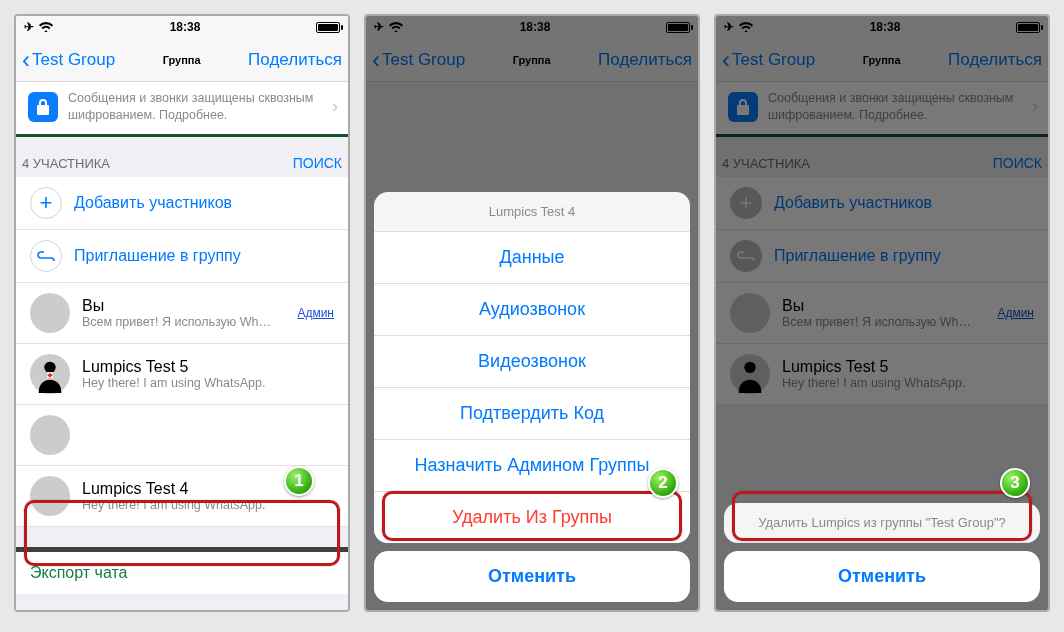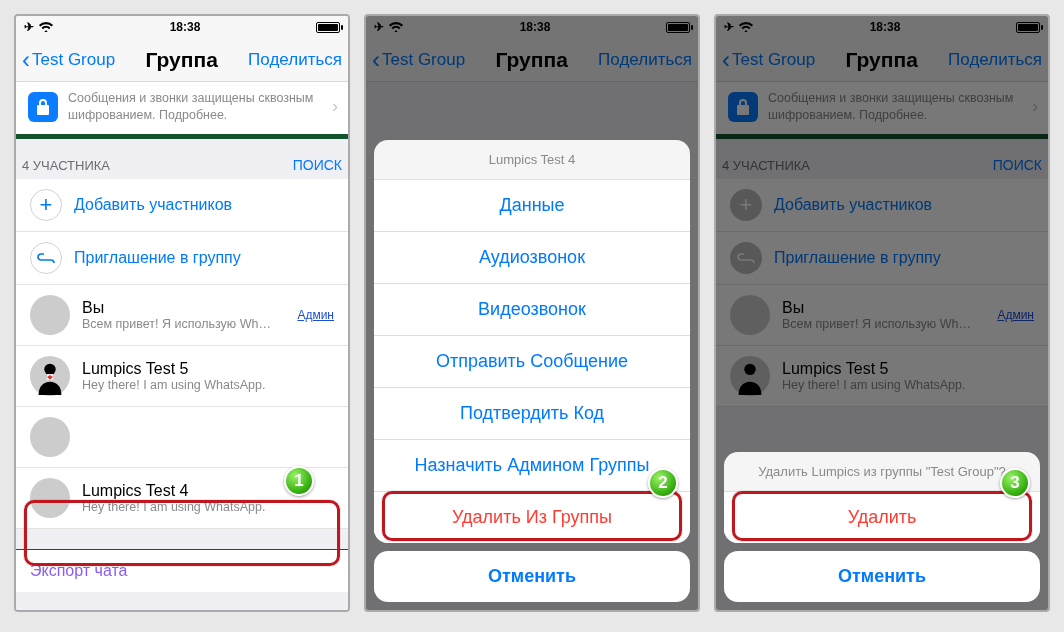--- a/index.html
+++ b/index.html
@@ -25,29 +25,29 @@
   .battery::after { content: ""; position: absolute; right: -4px; top: 2px; width: 2px; height: 5px; background: #000; border-radius: 1px; }
   .battery .fill { position: absolute; left: 1px; top: 1px; bottom: 1px; right: 1px; background: #000; border-radius: 1px; }
 
   
   .navbar {
     height: 44px; display: flex; align-items: center; justify-content: space-between;
     padding: 0 6px; border-bottom: 1px solid #d9d9d9; background: #f7f7f7;
   }
   .navbar .back { color: #007aff; font-size: 17px; display: flex; align-items: center; gap: 2px; }
   .navbar .back .chev { font-size: 24px; line-height: 1; font-weight: 300; }
-  .navbar .title { font-size: 21px; font-weight: 600; }
+  .navbar .title { font-size: 11px; font-weight: 600; }
   .navbar .share { color: #007aff; font-size: 17px; }
 
   .content { flex: 1; background: #efeff4; overflow: hidden; }
 
   
   .enc-row {
     background: #fff; display: flex; align-items: center; gap: 10px;
-    padding: 8px 10px 10px 12px; border-bottom: 5px solid #14532d;
+    padding: 8px 10px 10px 12px; border-bottom: 3px solid #14532d;
   }
   .enc-icon {
     width: 30px; height: 30px; border-radius: 6px; background: #0a7cff;
     display: flex; align-items: center; justify-content: center; flex-shrink: 0;
   }
   .enc-text { flex: 1; font-size: 12.5px; color: #8a8a8e; line-height: 1.35; }
   .enc-chev { color: #c7c7cc; font-size: 18px; }
 
   
   .sec-header {
@@ -70,21 +70,21 @@
   }
   .row .label-main { color: #007aff; font-size: 16px; }
   .row .avatar { width: 40px; height: 40px; border-radius: 50%; flex-shrink: 0; background: #ccc; display:flex; align-items:center; justify-content:center; }
   .row .txt { flex: 1; min-width: 0; }
   .row .txt .name { font-size: 16px; color: #000; }
   .row .txt .sub { font-size: 12.5px; color: #8a8a8e; white-space: nowrap; overflow: hidden; text-overflow: ellipsis; }
   .row .badge { font-size: 12px; color: #1d4ed8; text-decoration: underline; }
 
   .row.short { min-height: 44px; }
 
-  .export-row { background: #fff; margin-top: 20px; padding: 12px 14px; color: #8b5cf6; font-size: 16px; border-top: 1px solid #404040; }
+  .export-row { background: #fff; margin-top: 20px; padding: 12px 14px; color: #15803d; font-size: 16px; border-top: 5px solid #404040; }
 
   
   .hl {
     position: absolute; border: 3px solid #c0171e; border-radius: 10px;
     pointer-events: none;
     box-shadow: 0 0 0 1px rgba(0,0,0,0.08);
   }
   .num-badge {
     position: absolute; width: 30px; height: 30px; border-radius: 50%;
     background: radial-gradient(circle at 35% 30%, #9df26a, #3bb514 60%, #1f7a08);
@@ -263,21 +263,20 @@
       <div class="share">Поделиться</div>
     </div>
     <div class="content"></div>
 
     <div class="sheet-overlay" style="filter:none;">
       <div class="sheet">
         <div class="stitle">Lumpics Test 4</div>
         <div class="sbtn">Данные</div>
         <div class="sbtn">Аудиозвонок</div>
         <div class="sbtn">Видеозвонок</div>
-        <div class="sbtn">Отправить Сообщение</div>
         <div class="sbtn">Подтвердить Код</div>
         <div class="sbtn">Назначить Админом Группы</div>
         <div class="sbtn destructive">Удалить Из Группы</div>
       </div>
       <div class="cancel-btn">Отменить</div>
     </div>
 
     <div class="hl" style="left:16px; right:16px; top:475px; height:50px;"></div>
     <div class="num-badge" style="right:20px; top:452px;">2</div>
   </div>
@@ -355,21 +354,20 @@
             <div class="name">Lumpics Test 5</div>
             <div class="sub">Hey there! I am using WhatsApp.</div>
           </div>
         </div>
       </div>
     </div>
 
     <div class="sheet-overlay" style="filter:none;">
       <div class="sheet">
         <div class="stitle">Удалить Lumpics из группы "Test Group"?</div>
-        <div class="sbtn destructive">Удалить</div>
       </div>
       <div class="cancel-btn">Отменить</div>
     </div>
 
     <div class="hl" style="left:16px; right:16px; top:475px; height:50px;"></div>
     <div class="num-badge" style="right:18px; top:452px;">3</div>
   </div>
 
 </div>
 

